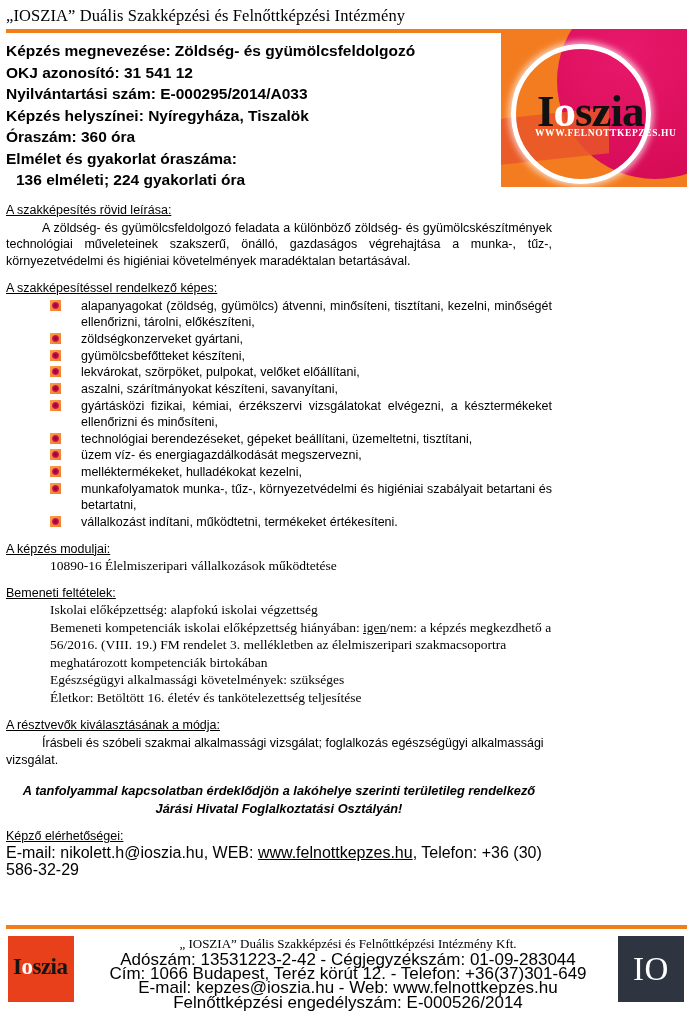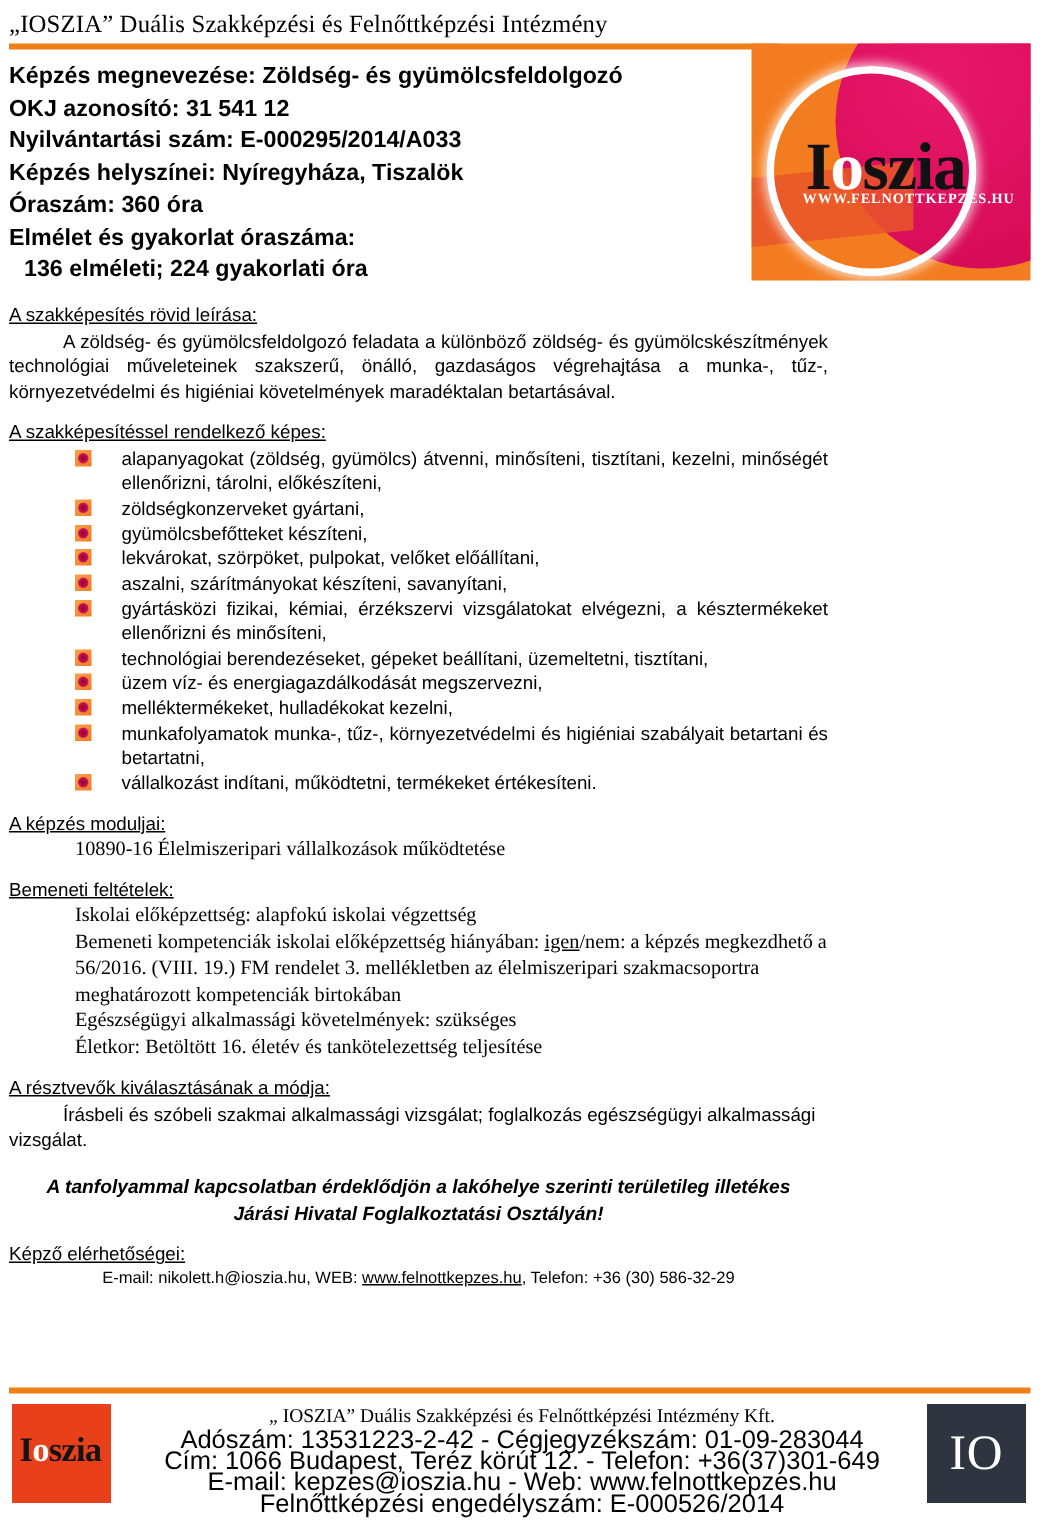--- a/index.html
+++ b/index.html
@@ -199,23 +199,22 @@
     margin-top: 14px;
     font-size: 12.8px;
     font-weight: bold;
     font-style: italic;
     line-height: 17.5px;
     text-align: center;
     padding: 0 14px;
   }
 
   .contact-line {
-    font-size: 11px;
+    font-size: 16px;
     line-height: 17px;
-    text-align: center;
   }
   .u { text-decoration: underline; }
 
   
   .footer-rule {
     position: absolute;
     left: 6px;
     top: 925px;
     width: 681px;
     height: 4px;
@@ -351,21 +350,21 @@
     <div class="serif-block indent-block"><span>Bemeneti kompetenciák iskolai előképzettség hiányában: </span><span class="u">igen</span><span>/nem: a képzés megkezdhető a 56/2016. (VIII. 19.)  FM rendelet 3. mellékletben az élelmiszeripari szakmacsoportra meghatározott kompetenciák birtokában</span></div>
     <div class="serif-block indent-block">Egészségügyi alkalmassági követelmények: szükséges</div>
     <div class="serif-block indent-block">Életkor: Betöltött 16. életév és tankötelezettség teljesítése</div>
   </div>
 
   <div class="section">
     <div class="section-heading">A résztvevők kiválasztásának a módja:</div>
     <div class="sans-block intro-para">Írásbeli és szóbeli szakmai alkalmassági vizsgálat; foglalkozás egészségügyi alkalmassági vizsgálat.</div>
   </div>
 
-  <div class="notice">A tanfolyammal kapcsolatban érdeklődjön a lakóhelye szerinti területileg illetékes Járási Hivatal Foglalkoztatási Osztályán!</div>
+  <div class="notice">A tanfolyammal kapcsolatban érdeklődjön a lakóhelye szerinti területileg rendelkező Járási Hivatal Foglalkoztatási Osztályán!</div>
 
   <div class="section">
     <div class="section-heading">Képző elérhetőségei:</div>
     <div class="contact-line"><span>E-mail: nikolett.h@ioszia.hu, WEB: </span><span class="u">www.felnottkepzes.hu</span><span>, Telefon: +36 (30) 586-32-29</span></div>
   </div>
 
   <div class="footer-rule"></div>
   <div class="footer">
     <div class="footer-logo-left">
       <div class="fl-word"><span>I</span><span class="o-white">o</span><span>szia</span></div>

